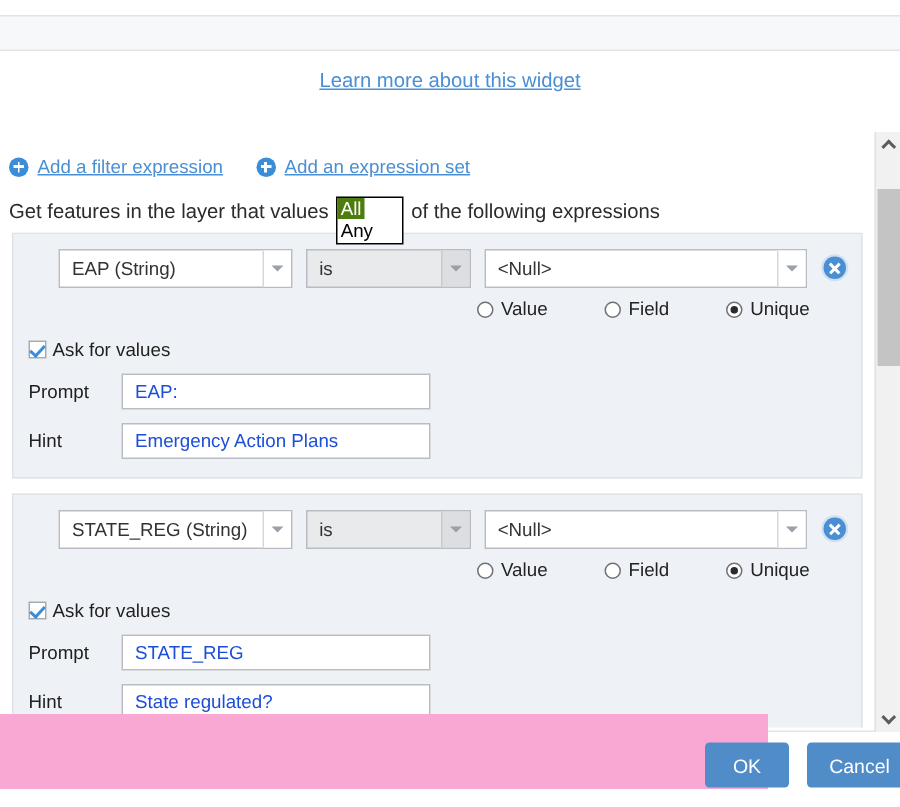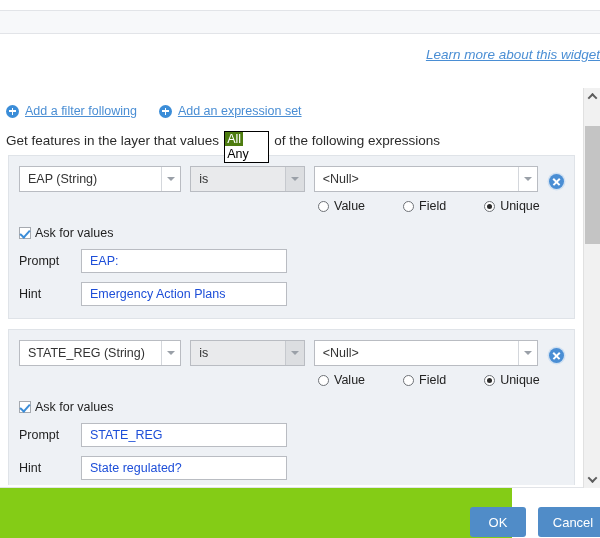--- a/index.html
+++ b/index.html
@@ -24,23 +24,22 @@
     background: #f7f8fa;
     border-top: 1px solid #e2e4e8;
     border-bottom: 1px solid #e2e4e8;
   }
 
   
   .learnmore-wrap {
     position: absolute;
     left: 0; top: 45px;
     width: 600px;
-    text-align: right;
+    text-align: center;
     padding-right: 0px;
-    font-style: italic;
   }
   .learnmore {
     color: #4a8ed4;
     font-size: 13.5px;
     text-decoration: underline;
     cursor: pointer;
     white-space: nowrap;
   }
 
   
@@ -133,21 +132,22 @@
   
   .expr-block {
     position: relative;
     margin: 0 8px 10px 8px;
     background: #eef1f5;
     border: 1px solid #dfe3e8;
     padding: 10px 10px 12px 10px;
   }
   .expr-row {
     display: flex;
-    align-items: center;
+    align-items: flex-start;
+    margin-left: 20px;
   }
 
   .combo {
     position: relative;
     height: 26px;
     background: #ffffff;
     border: 1px solid #b9bcc2;
     display: flex;
     align-items: center;
     font-size: 12.5px;
@@ -324,23 +324,23 @@
 
   
   .footer-sep {
     position: absolute;
     left: 0; top: 487px;
     width: 583px; height: 1px;
     background: #e2e4e8;
   }
   .footer {
     position: absolute;
-    left: 0; top: 488px;
+    left: 0; top: 476px;
     width: 512px; height: 50px;
-    background: #84cc16;
+    background: #f9a8d4;
   }
   .btn {
     position: absolute;
     top: 19px;
     height: 30px;
     background: #508cc8;
     color: #ffffff;
     border: none;
     border-radius: 3px;
     font-size: 13px;
@@ -360,21 +360,21 @@
 
   <div class="topbar"></div>
 
   <div class="learnmore-wrap">
     <span class="learnmore">Learn more about this widget</span>
   </div>
 
   <div class="addrow">
     <div class="addlink">
       <span class="plus-icon"></span>
-      <span>Add a filter following</span>
+      <span>Add a filter expression</span>
     </div>
     <div class="addlink">
       <span class="plus-icon"></span>
       <span>Add an expression set</span>
     </div>
   </div>
 
   <div class="matchline">
     <span class="txt">Get features in the layer that values</span>
     <span class="match-select-holder">

